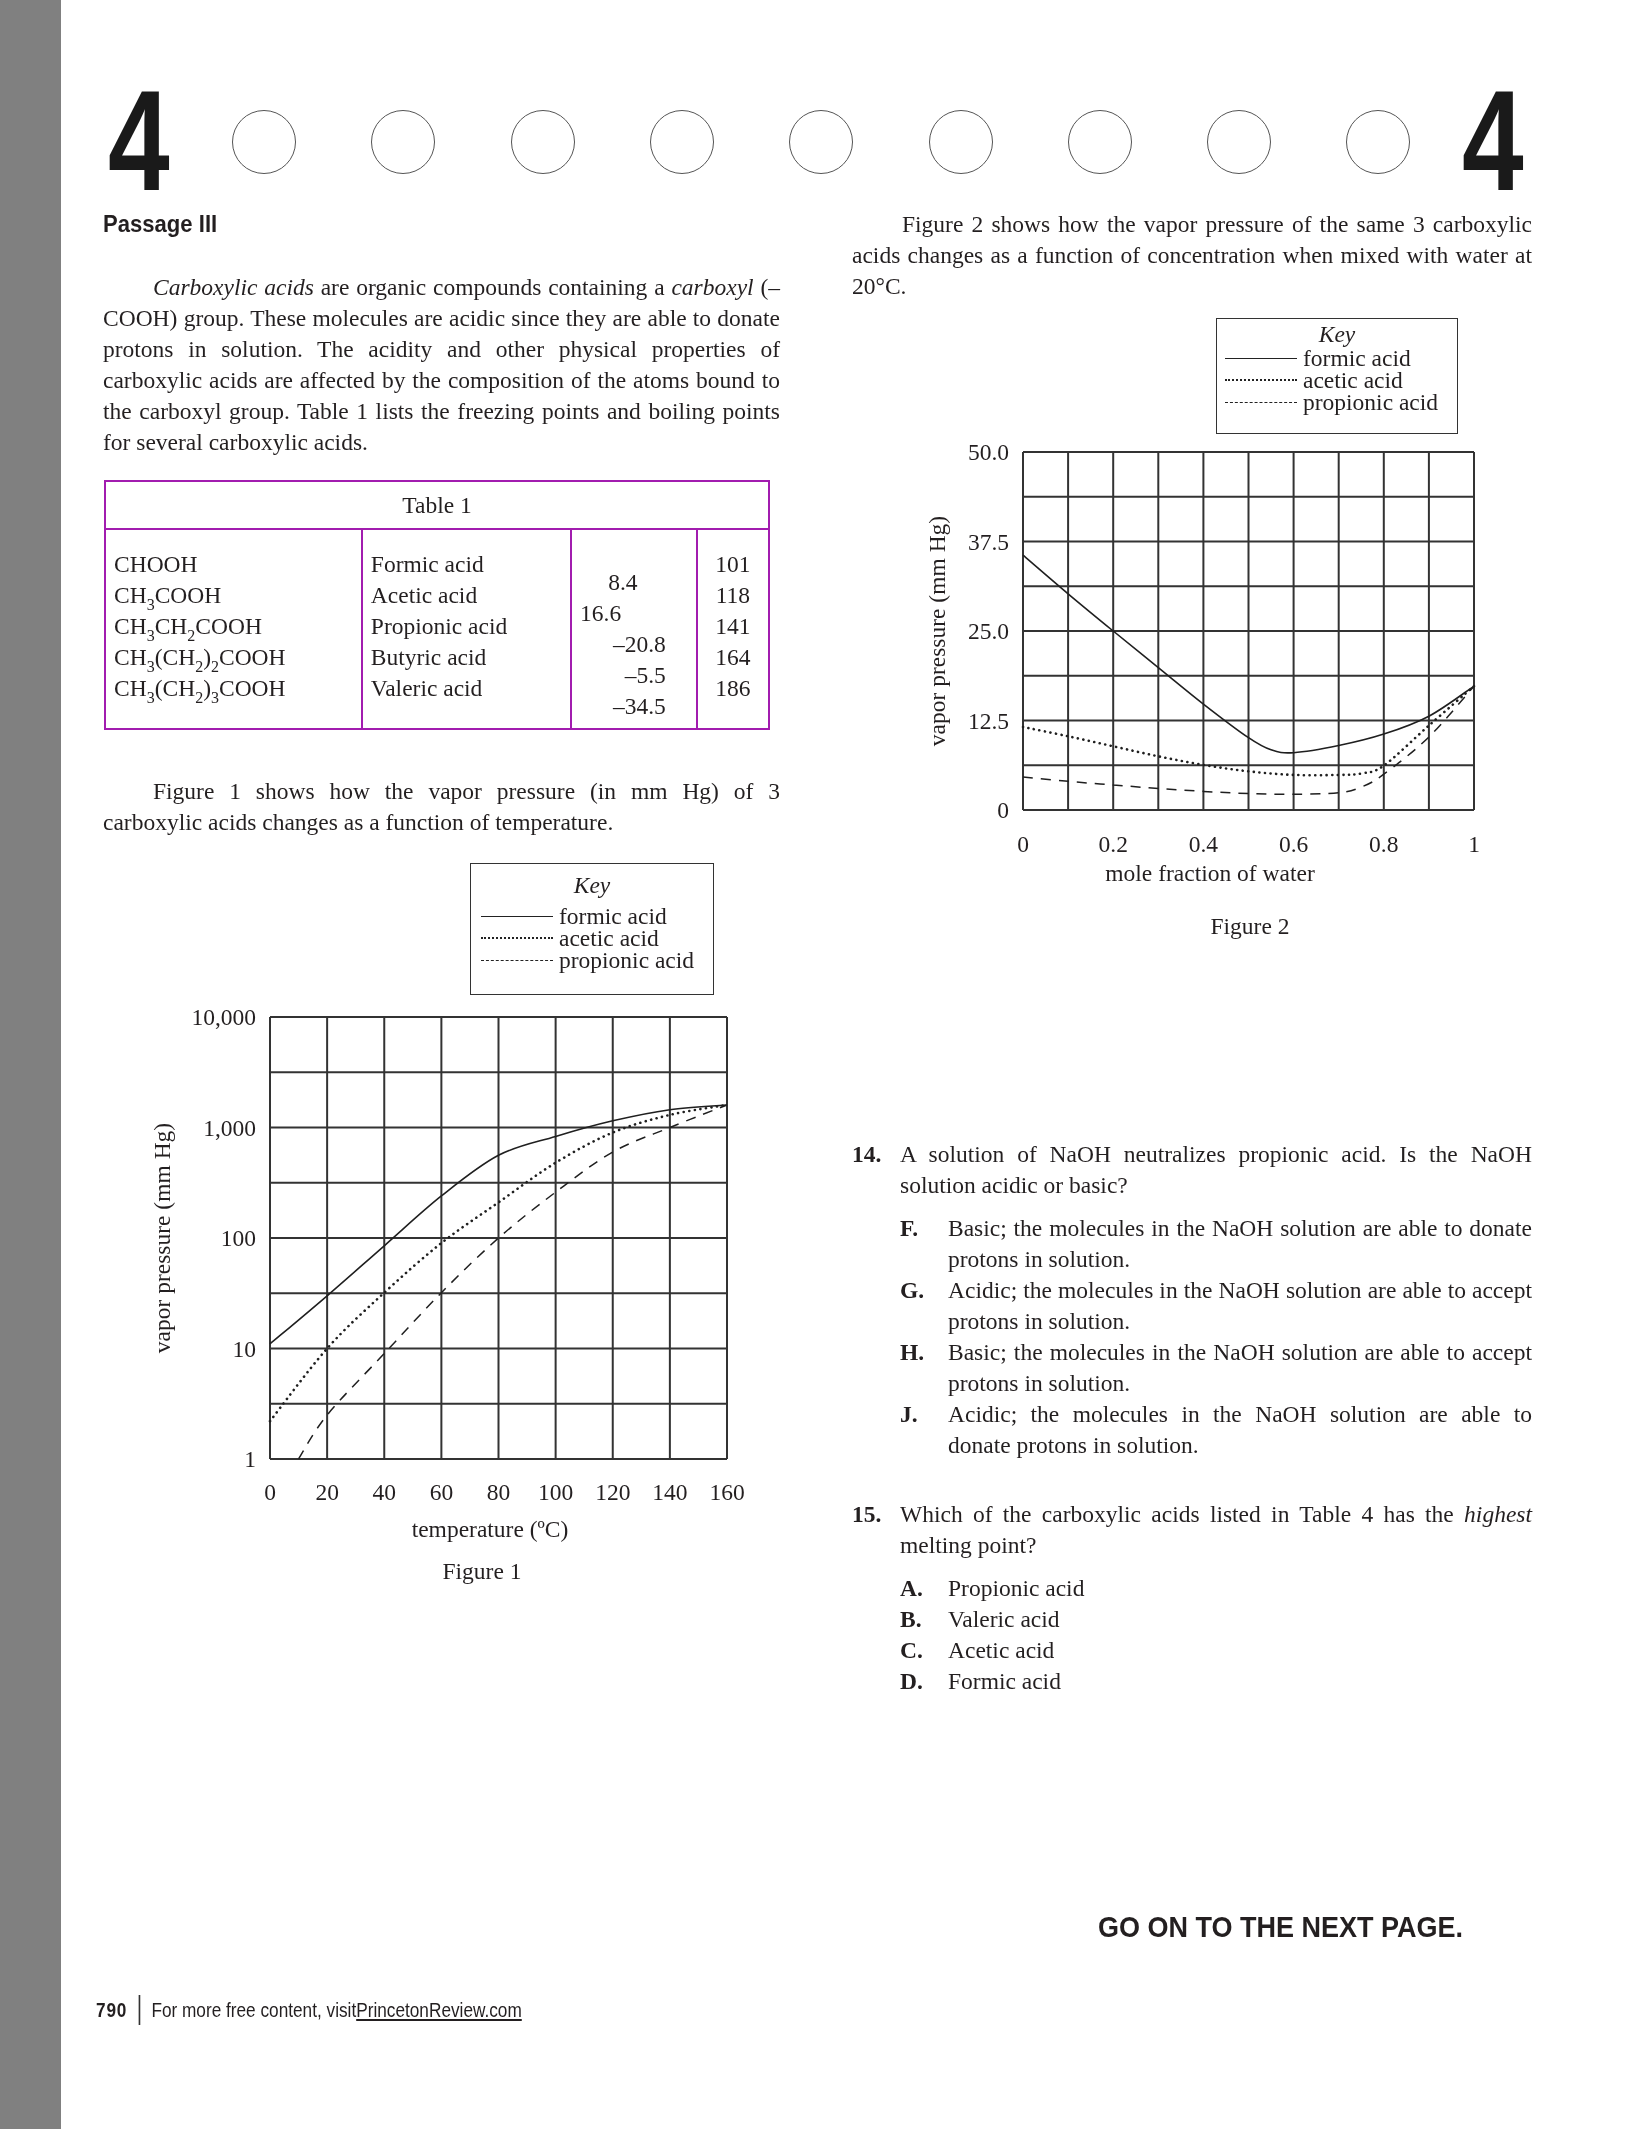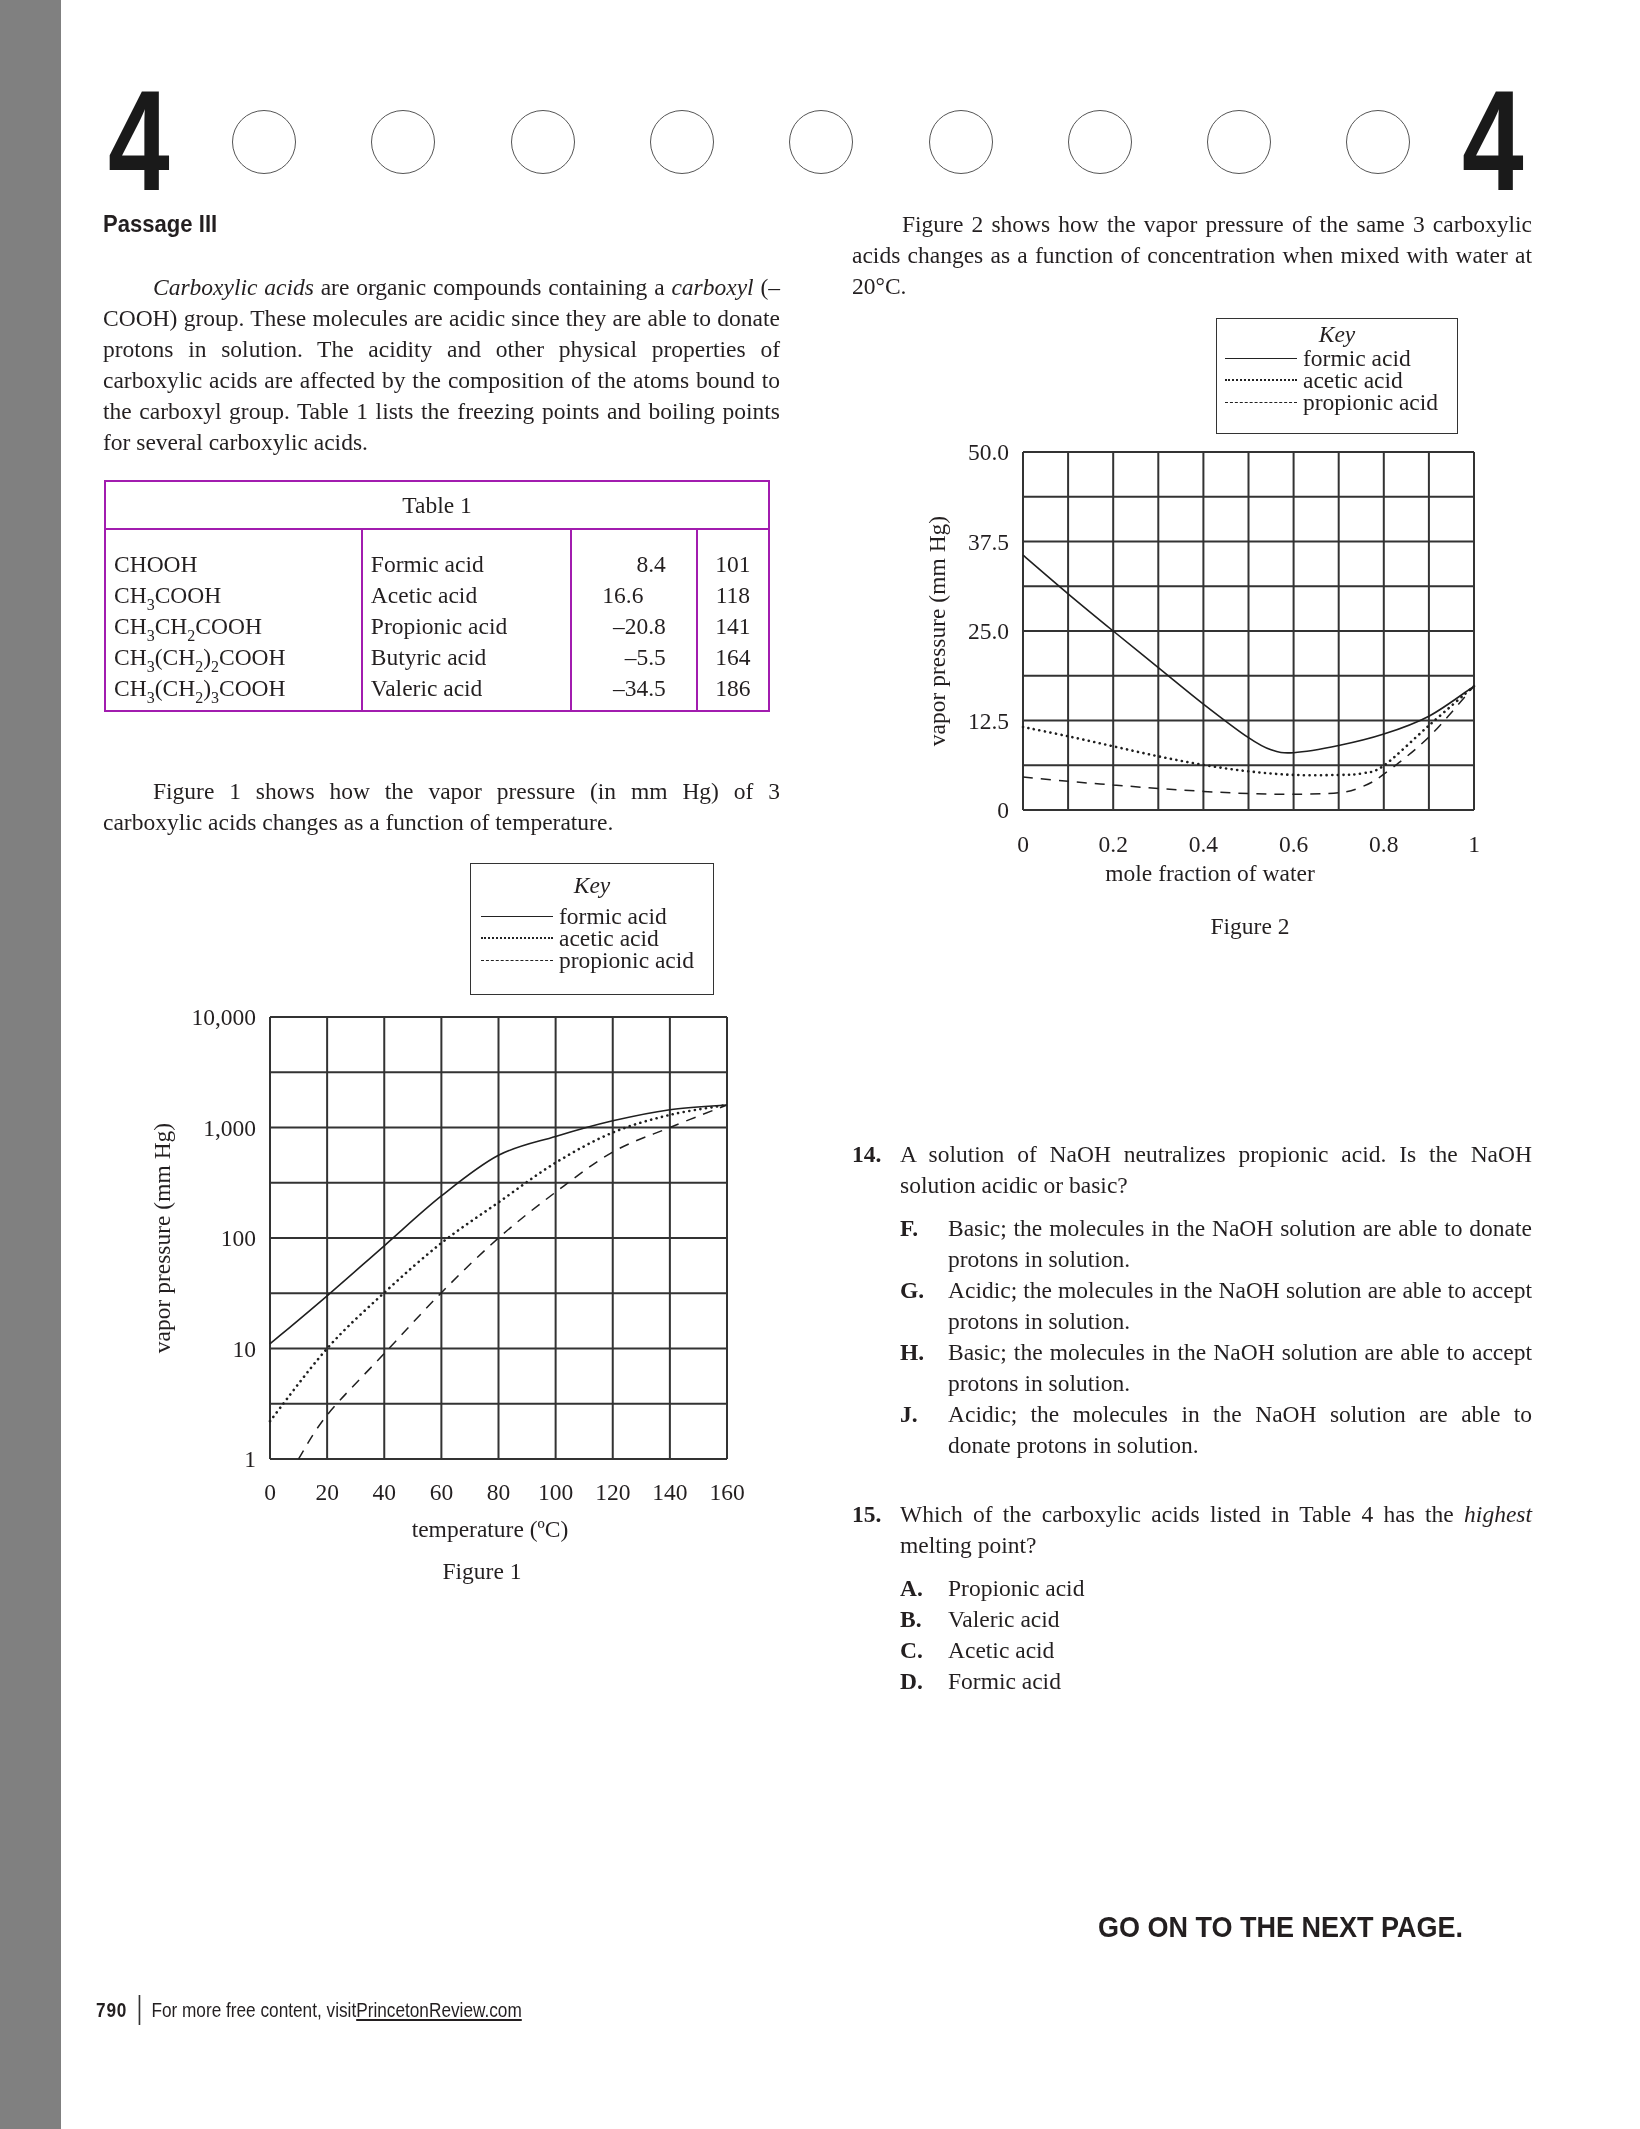--- a/index.html
+++ b/index.html
@@ -92,22 +92,22 @@
           <span class="row formula">CH<sub>3</sub>(CH<sub>2</sub>)<sub>3</sub>COOH</span>
         </td>
     <td id="col-name">
           <span class="row">Formic acid</span>
           <span class="row">Acetic acid</span>
           <span class="row">Propionic acid</span>
           <span class="row">Butyric acid</span>
           <span class="row">Valeric acid</span>
         </td>
     <td id="col-freeze" class="num">
-          <span class="row" style="text-align: right; padding-right: 22px;">8.4</span>
-          <span class="row" style="text-align: center; padding-right: 22px;">16.6</span>
+          <span class="row" style="padding-right: 22px; margin-top: 18px;">8.4</span>
+          <span class="row" style="text-align: left; padding-right: 22px;">16.6</span>
           <span class="row" style="text-align: right; padding-right: 22px;">–20.8</span>
           <span class="row" style="text-align: right; padding-right: 22px;">–5.5</span>
           <span class="row" style="text-align: right; padding-right: 22px;">–34.5</span>
         </td>
     <td id="col-boil" class="num">
           <span class="row">101</span>
           <span class="row">118</span>
           <span class="row">141</span>
           <span class="row">164</span>
           <span class="row">186</span>

